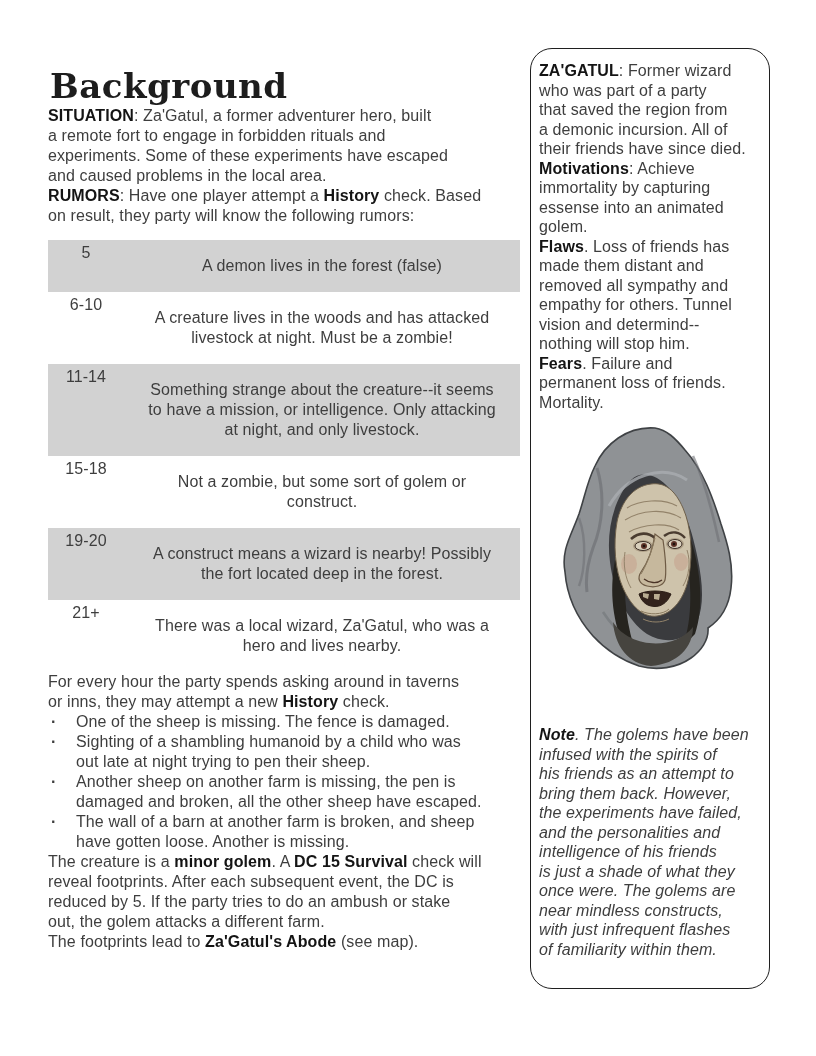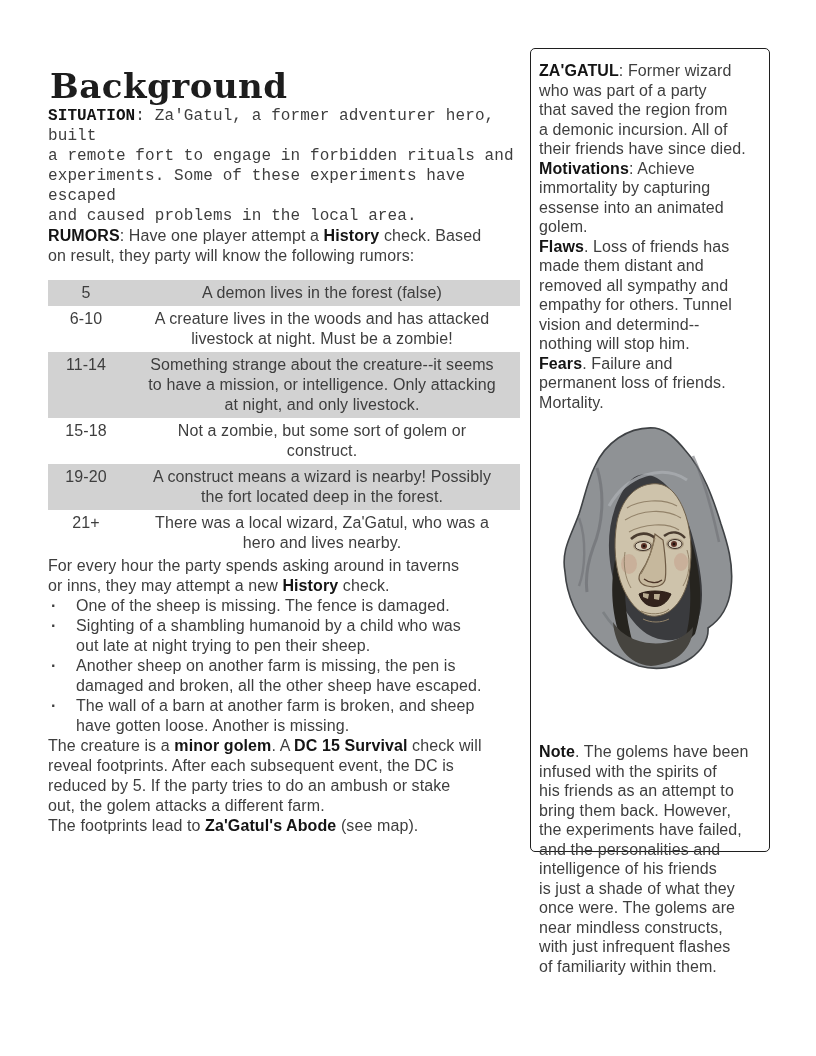--- a/index.html
+++ b/index.html
@@ -20,54 +20,54 @@
     font-weight:700;
     font-size:34px;line-height:40px;
     color:#1d1d1d;
     letter-spacing:.5px;
   }
   .rich,.cell,.li-text{white-space:pre-line;}
   p.body{
     margin:0;font-size:16px;line-height:20px;letter-spacing:.1px;
   }
   .bd{font-weight:700;color:#141414;}
-  .m-situation{margin-top:26px;font-family:Liberation Mono, monospace;}
+  .m-situation{margin-top:26px;}
   .m-rumors{margin-top:16px;}
   .rumor-table{margin-top:14px;width:472px;}
   .t-row{
     display:grid;grid-template-columns:76px 1fr;
     align-items:start;
     font-size:16px;line-height:20px;letter-spacing:.1px;
   }
   .t-row.shaded{background:#d2d2d2;}
   .roll-cell{text-align:center;padding:3px 0;}
-  .rumor-cell{text-align:center;padding:3px 10px;}
+  .rumor-cell{text-align:center;padding:16px 10px;}
   .m-history{margin-top:18px;}
   .m-events{margin-top:54px;}
   ul.events-list{
     margin:0;padding:0;list-style:none;
   }
   ul.events-list li{
     position:relative;
     padding-left:28px;
     font-size:16px;line-height:20px;letter-spacing:.1px;
   }
   ul.events-list li::before{
     content:"·";
     position:absolute;left:3px;top:0;
     font-weight:700;color:#3e3e3e;
   }
   .m-creature{margin-top:14px;}
   .m-footprints{margin-top:18px;}
   .npc-panel{
     position:absolute;left:530px;top:48px;
-    width:240px;height:804px;
+    width:240px;height:941px;
     box-sizing:border-box;
     border:1.5px solid #1f1f1f;
-    border-radius:5px;
+    border-radius:22px;
     padding:12px 7px 0 8px;
   }
   .npc-panel p.body{font-size:16px;line-height:19.5px;}
   .portrait-wrap{
     margin:10px auto 0 auto;
     width:220px;height:250px;
   }
 </style>
 </head>
 <body>
@@ -217,21 +217,21 @@
         <path d="M111,172 l6,0 l-1,6 l-5,-1 z" fill="#b9ac92"></path>
         <path d="M98,189 C106,193 120,193 126,187" fill="none" stroke="#8a7a5f" stroke-width="1"></path>
         <path d="M100,197 C108,201 118,201 126,197" fill="none" stroke="#93836a" stroke-width="1"></path>
 
         <path d="M70,200 C85,225 130,230 150,205 C150,225 135,242 108,244 C85,242 72,224 70,200 Z" fill="#46443f"></path>
 
         <path d="M66,84 C84,52 120,42 144,58" fill="none" stroke="#a9acb0" stroke-width="3" opacity="0.8"></path>
       </svg>
     </div>
 
-    <p class="body rich" style="margin-top:70px;"><span class="bd">Note</span><span>. The golems have been
+    <p class="body rich" style="margin-top:53px;font-style:italic;"><span class="bd">Note</span><span>. The golems have been
 infused with the spirits of
 his friends as an attempt to
 bring them back. However,
 the experiments have failed,
 and the personalities and
 intelligence of his friends
 is just a shade of what they
 once were. The golems are
 near mindless constructs,
 with just infrequent flashes

